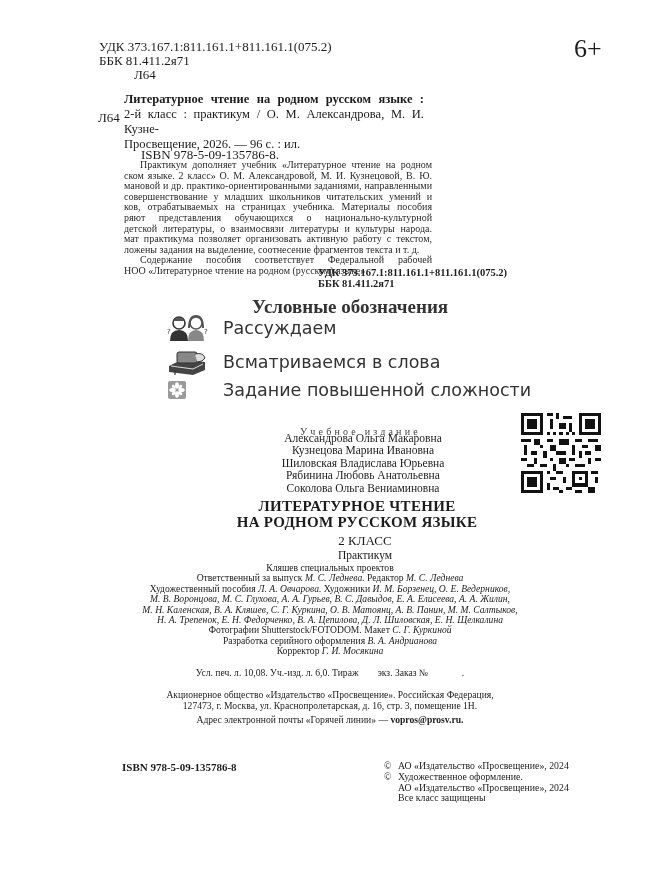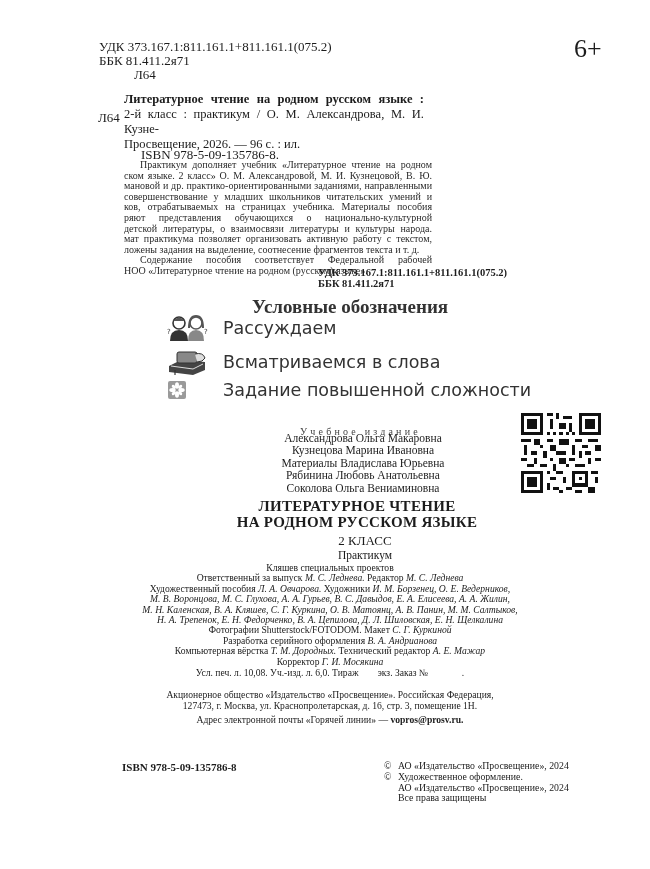--- a/index.html
+++ b/index.html
@@ -126,21 +126,21 @@
       </g>
     </svg>
   </span>
   <span class="lbl">Задание повышенной сложности</span>
 </div>
 
 <div class="abs edition serif">Учебное издание</div>
 <div class="abs authors serif">
   <div><b>Александрова</b> <span>Ольга Макаровна</span></div>
   <div><b>Кузнецова</b> <span>Марина Ивановна</span></div>
-  <div><b>Материалы</b> <span>Владислава Юрьевна</span></div>
+  <div><b>Шиловская</b> <span>Владислава Юрьевна</span></div>
   <div><b>Рябинина</b> <span>Любовь Анатольевна</span></div>
   <div><b>Соколова</b> <span>Ольга Вениаминовна</span></div>
 </div>
 
 <div class="abs qr">
   <svg width="80" height="80" viewBox="0 0 25 25" shape-rendering="crispEdges">
     <rect width="25" height="25" fill="#fff"></rect>
     <g fill="#111">
       <path d="M0 0h7v7h-7z M1 1v5h5v-5z M2 2h3v3h-3z" fill-rule="evenodd"></path>
       <path d="M18 0h7v7h-7z M19 1v5h5v-5z M20 2h3v3h-3z" fill-rule="evenodd"></path>
@@ -213,21 +213,20 @@
 
 <div class="abs credits serif">
   <div>Кляшев специальных проектов</div>
   <div><span>Ответственный за выпуск </span><i>М. С. Леднева.</i><span> Редактор </span><i>М. С. Леднева</i></div>
   <div><span>Художественный пособия </span><i>Л. А. Овчарова.</i><span> Художники </span><i>И. М. Борзенец, О. Е. Ведерников,</i></div>
   <div><i>М. В. Воронцова, М. С. Глухова, А. А. Гурьев, В. С. Давыдов, Е. А. Елисеева, А. А. Жилин,</i></div>
   <div><i>М. Н. Каленская, В. А. Кляшев, С. Г. Куркина, О. В. Матоянц, А. В. Панин, М. М. Салтыков,</i></div>
   <div><i>Н. А. Трепенок, Е. Н. Федорченко, В. А. Цепилова, Д. Л. Шиловская, Е. Н. Щелкалина</i></div>
   <div><span>Фотографии Shutterstock/FOTODOM. Макет </span><i>С. Г. Куркиной</i></div>
   <div><span>Разработка серийного оформления </span><i>В. А. Андрианова</i></div>
-  <div><span>Компьютерная вёрстка </span><i>Т. М. Дородных.</i><span> Технический редактор </span><i>А. Е. Мажар</i></div>
   <div><span>Корректор </span><i>Г. И. Мосякина</i></div>
 </div>
 
 <div class="abs print serif">
   <div style="white-space:pre">Усл. печ. л. 10,08. Уч.-изд. л. 6,0. Тираж        экз. Заказ №              .</div>
 </div>
 
 <div class="abs pub serif">
   <div>Акционерное общество «Издательство «Просвещение». Российская Федерация,</div>
   <div>127473, г. Москва, ул. Краснопролетарская, д. 16, стр. 3, помещение 1Н.</div>
@@ -245,15 +244,15 @@
   <div class="row">
       <span class="sym">©</span>
       <span>Художественное оформление.</span>
     </div>
   <div class="row">
       <span class="sym"></span>
       <span>АО «Издательство «Просвещение», 2024</span>
     </div>
   <div class="row">
       <span class="sym"></span>
-      <span>Все права защищены</span>
+      <span>Все класс защищены</span>
     </div>
 </div>
 
 </body></html>

